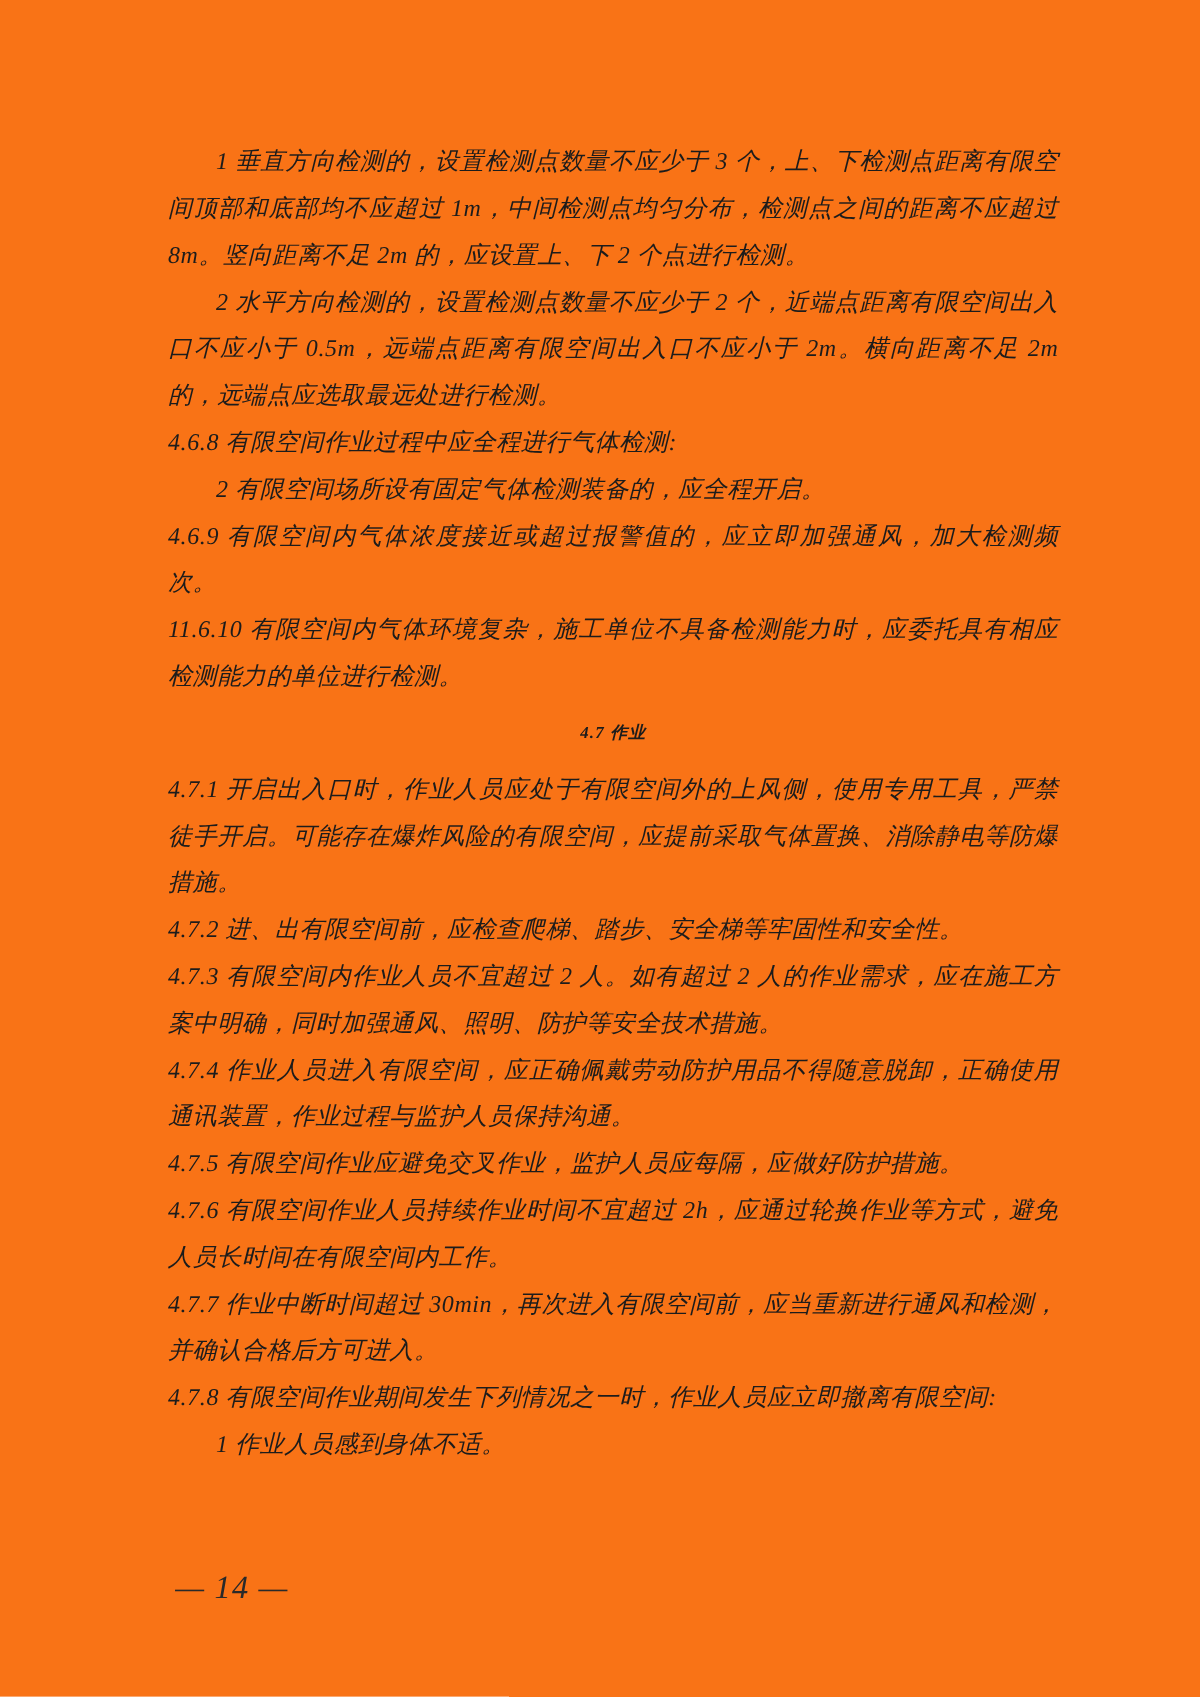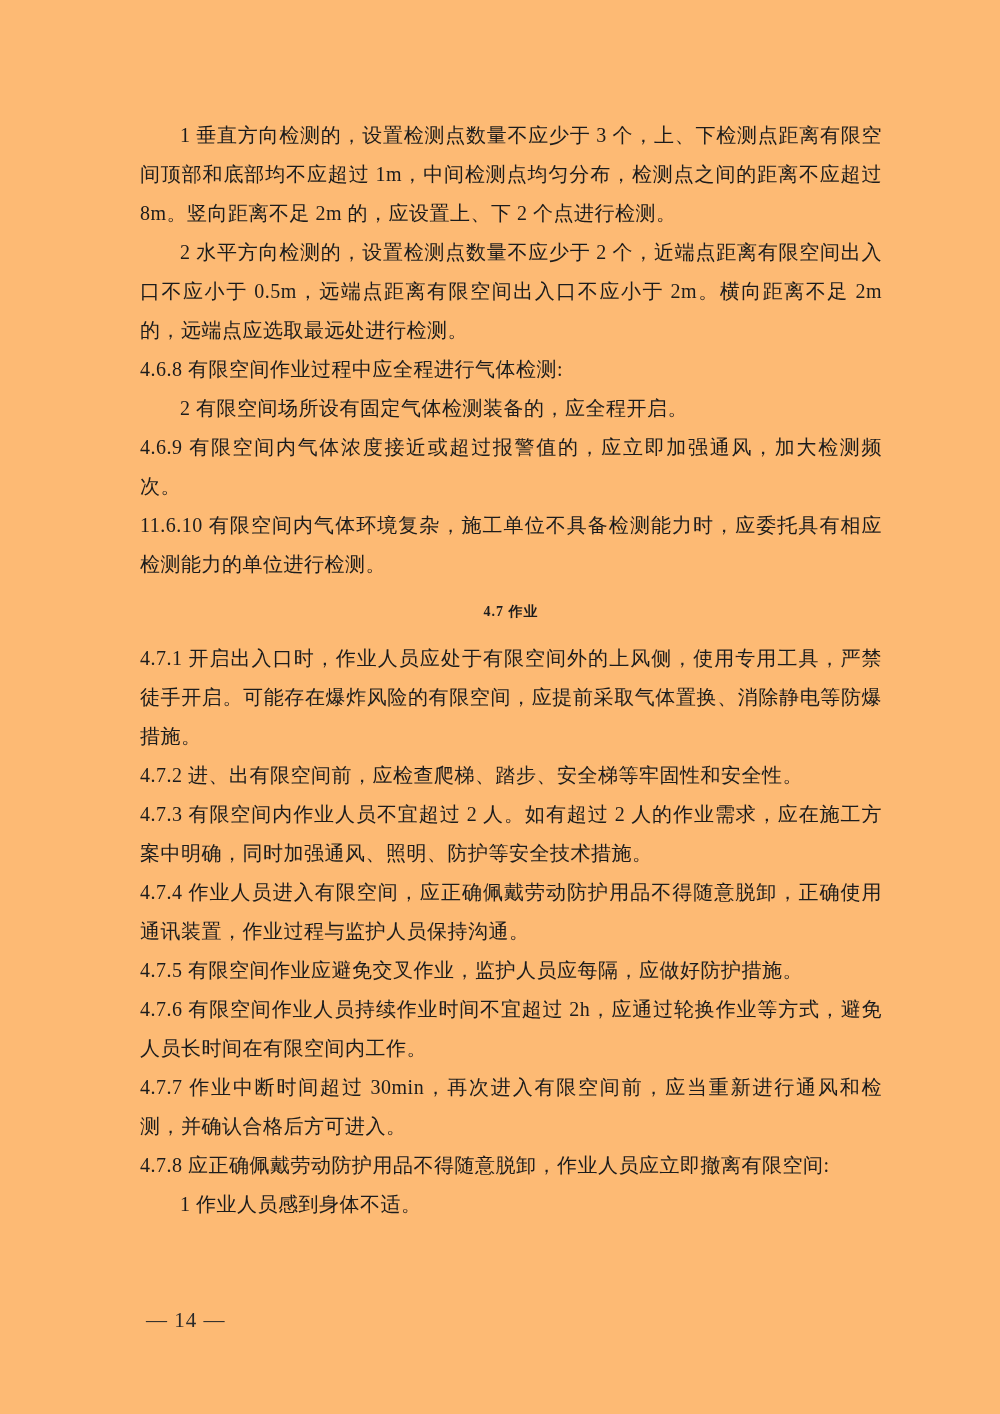--- a/index.html
+++ b/index.html
@@ -4,24 +4,25 @@
 <style>
   html, body {
     margin: 0;
     padding: 0;
     background: #ffffff;
   }
   .page {
     position: relative;
     width: 1000px;
     height: 1414px;
-    background: #fdba74;
+    background: #f97316;
     overflow: hidden;
     font-family: "Liberation Serif", "DejaVu Serif", serif;
     color: #1c1c1c;
+    font-style: italic;
   }
   .content {
     position: absolute;
     left: 140px;
     top: 116px;
     width: 742px;
     font-size: 20px;
     line-height: 39px;
     text-align: justify;
     letter-spacing: 0.5px;
@@ -41,21 +42,21 @@
     text-indent: 0;
     font-weight: bold;
     font-size: 14px;
     margin: 8px 0;
     letter-spacing: 1px;
   }
   .footer {
     position: absolute;
     left: 146px;
     top: 1308px;
-    font-size: 21px;
+    font-size: 27px;
     color: #2a2a2a;
     letter-spacing: 1px;
   }
 </style>
 </head>
 <body>
 
 <div class="page">
   <div class="content" id="content">
       <p class="sub">1 垂直方向检测的，设置检测点数量不应少于 3 个，上、下检测点距离有限空间顶部和底部均不应超过 1m，中间检测点均匀分布，检测点之间的距离不应超过 8m。竖向距离不足 2m 的，应设置上、下 2 个点进行检测。</p>
@@ -65,19 +66,19 @@
       <p class="section">4.6.9 有限空间内气体浓度接近或超过报警值的，应立即加强通风，加大检测频次。</p>
       <p class="section">11.6.10 有限空间内气体环境复杂，施工单位不具备检测能力时，应委托具有相应检测能力的单位进行检测。</p>
       <p class="heading">4.7 作业</p>
       <p class="section">4.7.1 开启出入口时，作业人员应处于有限空间外的上风侧，使用专用工具，严禁徒手开启。可能存在爆炸风险的有限空间，应提前采取气体置换、消除静电等防爆措施。</p>
       <p class="section">4.7.2 进、出有限空间前，应检查爬梯、踏步、安全梯等牢固性和安全性。</p>
       <p class="section">4.7.3 有限空间内作业人员不宜超过 2 人。如有超过 2 人的作业需求，应在施工方案中明确，同时加强通风、照明、防护等安全技术措施。</p>
       <p class="section">4.7.4 作业人员进入有限空间，应正确佩戴劳动防护用品不得随意脱卸，正确使用通讯装置，作业过程与监护人员保持沟通。</p>
       <p class="section">4.7.5 有限空间作业应避免交叉作业，监护人员应每隔，应做好防护措施。</p>
       <p class="section">4.7.6 有限空间作业人员持续作业时间不宜超过 2h，应通过轮换作业等方式，避免人员长时间在有限空间内工作。</p>
       <p class="section">4.7.7 作业中断时间超过 30min，再次进入有限空间前，应当重新进行通风和检测，并确认合格后方可进入。</p>
-      <p class="section">4.7.8 应正确佩戴劳动防护用品不得随意脱卸，作业人员应立即撤离有限空间:</p>
+      <p class="section">4.7.8 有限空间作业期间发生下列情况之一时，作业人员应立即撤离有限空间:</p>
       <p class="sub">1 作业人员感到身体不适。</p>
     </div>
   <div class="footer">
     <span>— 14 —</span>
   </div>
 </div>
 
 </body></html>

